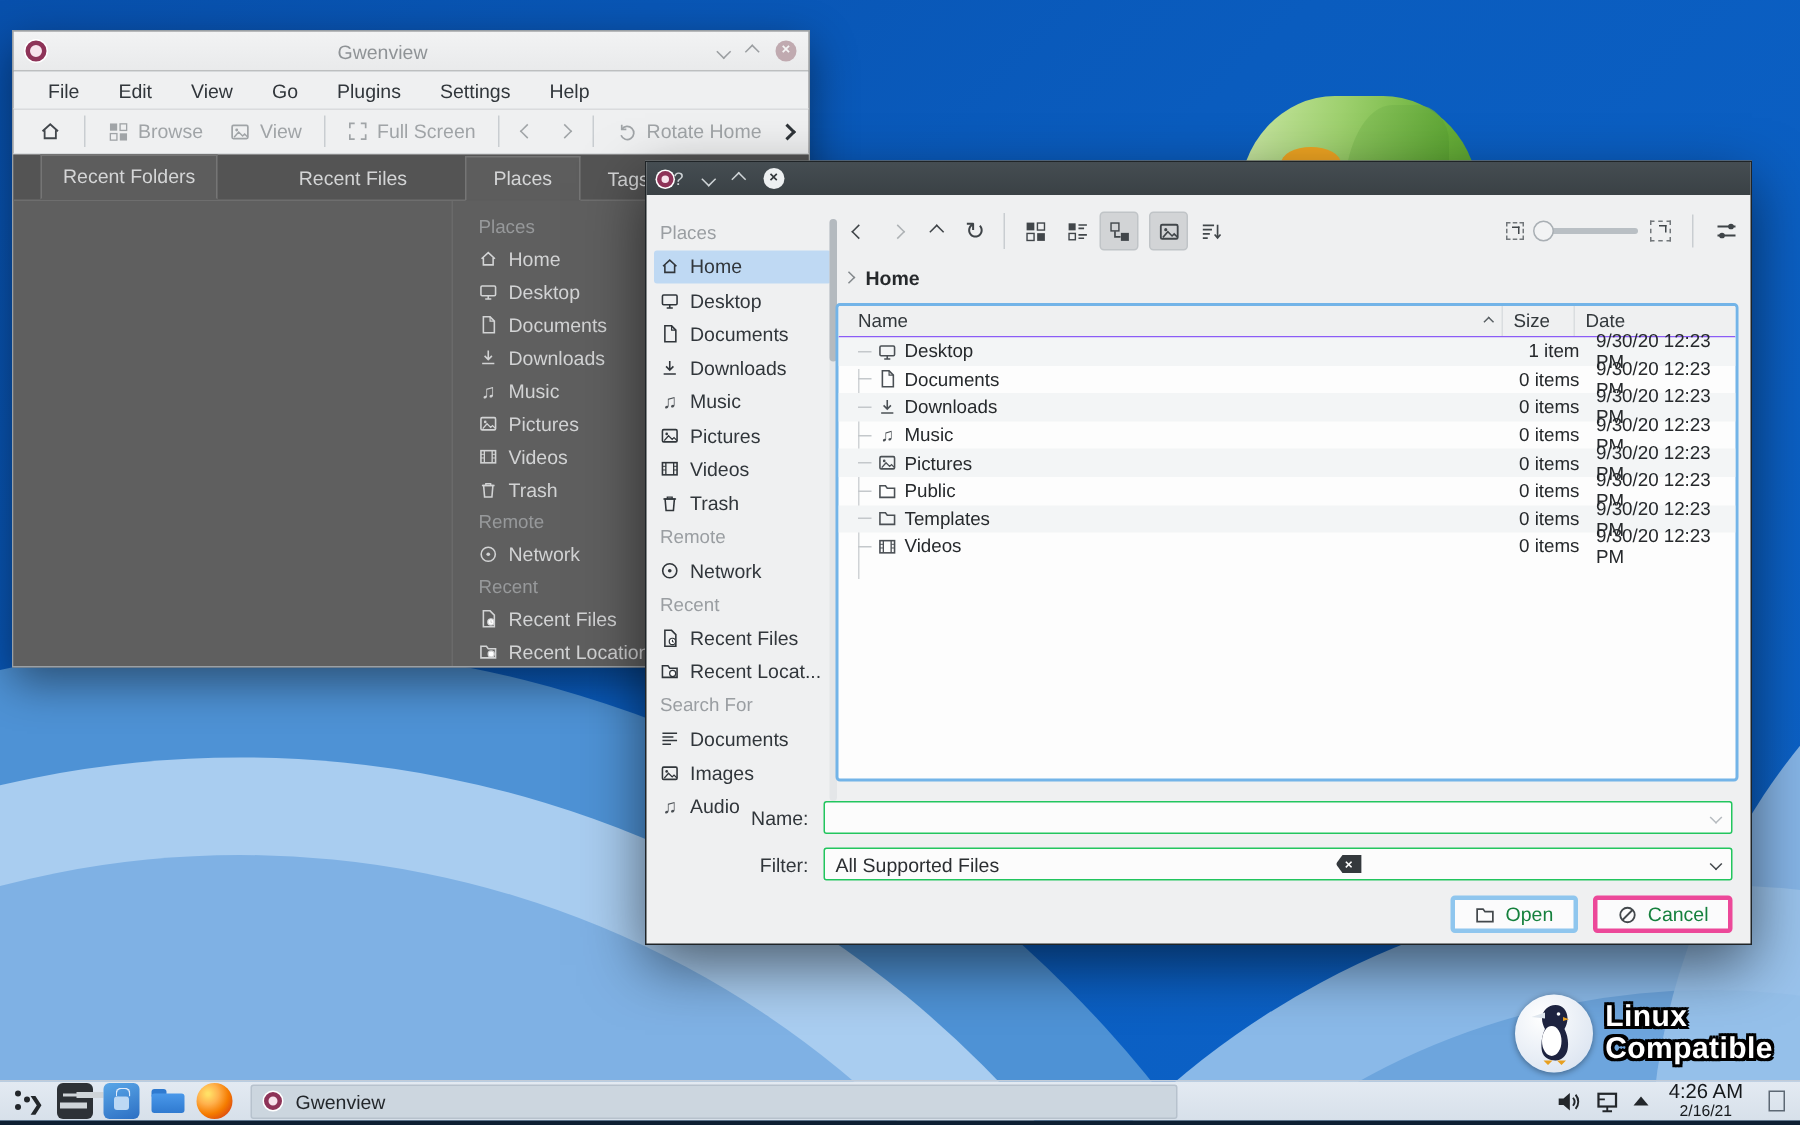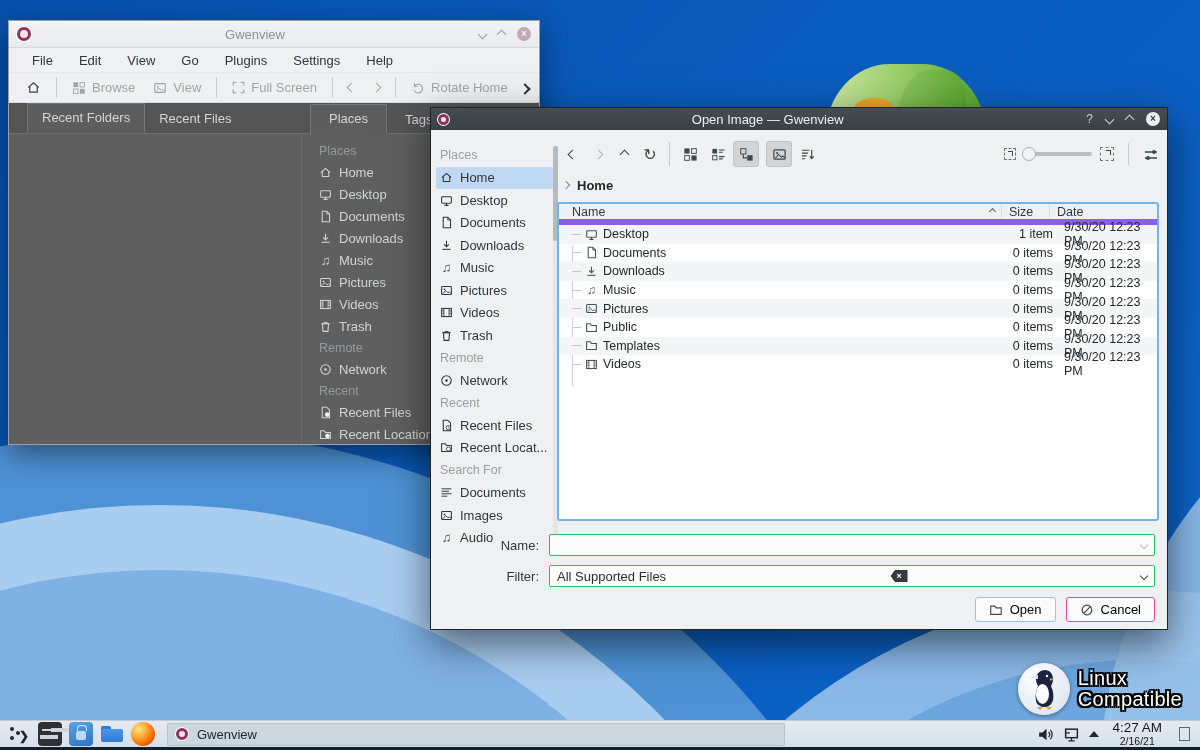--- a/index.html
+++ b/index.html
@@ -55,21 +55,21 @@
                 padding:0 10px; gap:0; border-bottom:1px solid #e3e5e7;}
   .bw-menubar span { padding:0 13px 0 13px; font-size:13px; color:#31363b; }
   .bw-toolbar { height:30px; background:#eff0f1; border-bottom:1px solid #d9dcde;
                 display:flex; align-items:center; padding:0 8px; color:#a0a4a7; font-size:13px; }
   .tbtn { display:flex; align-items:center; gap:6px; padding:0 9px; height:26px; }
   .tbtn.en { color:#42474c; }
   .bw-toolbar .spacer { flex:1; }
   .ovf { color:#2f3439; font-size:15px; font-weight:bold; padding-right:2px; }
 
   .bw-tabbar { height:31px; background:#545454; border-bottom:1px solid #6e6e6e;
-               position:relative; display:flex; align-items:flex-end; padding-left:18px; }
+               position:relative; display:flex; align-items:flex-end; padding-left:18px;gap:40px; }
   .bw-tab { font-size:13px; color:#d4d5d6; padding:6px 14px 7px; }
   .bw-tab.active { background:#5d5d5d; border:1px solid #757575; border-bottom:1px solid #5d5d5d; }
   .bw-righttabs { position:absolute; right:-1px; bottom:-1px; left:301px; display:flex; align-items:flex-end; }
   .bw-content { position:relative; height:310px; background:#5f5f5f; }
   .bw-divider { position:absolute; left:292px; top:0; bottom:0; width:1px; background:#6a6a6a; }
 
   .dk-sidebar { position:absolute; left:302px; top:6px; right:0; color:#d2d3d4; font-size:13px; }
   .dk-sidebar .hdr { color:#97999b; padding:4px 0 3px 8px; font-size:12.5px; }
   .dk-item { display:flex; align-items:center; gap:7px; height:22px; padding-left:8px; }
   .dk-item .mus { font-size:13px; width:13px; text-align:center; }
@@ -113,21 +113,21 @@
   .d-scroll { position:absolute; right:-4px; top:2px; width:5px; height:388px; background:#e4e6e8; border-radius:3px; }
   .d-scroll .thumb { position:absolute; top:0; width:5px; height:95px; background:#b4babf; border-radius:3px; }
 
   .d-crumb { position:absolute; left:132px; top:68px; height:18px; display:flex;
              align-items:center; gap:8px; font-size:13px; }
   .d-crumb .cv { color:#83888c; }
   .d-crumb b { color:#26292c; font-weight:600; }
 
   .d-files { position:absolute; left:126px; top:94px; width:602px; height:319px;
              background:#fdfdfd; border:2px solid #73b4e8; border-radius:3px; overflow:hidden; }
-  .fh { display:flex; height:21px; background:#eff0f1; border-bottom:6px solid #8b5cf6;
+  .fh { display:flex; height:21px; background:#eff0f1; border-bottom:1px solid #8b5cf6;
         font-size:12.5px; color:#33383c; align-items:center; }
   .fh .hn { flex:1; padding-left:13px; display:flex; align-items:center; }
   .fh .sortcv { margin-left:auto; margin-right:6px; color:#5a6064; }
   .fh .hs { width:48px; border-left:1px solid #dadde0; padding-left:7px; align-self:stretch; display:flex; align-items:center;}
   .fh .hd { width:108px; border-left:1px solid #dadde0; padding-left:7px; align-self:stretch; display:flex; align-items:center;}
   .frow { display:flex; height:18.6px; align-items:center; font-size:12.5px; color:#26292c; position:relative; }
   .frow:nth-child(even) { background:#f3f5f6; }
   .frow .branch { width:9px; height:1px; background:#c4c8cb; margin-left:13px; }
   .frow .fic { margin:0 5px 0 4px; color:#4b5055; }
   .frow .mus { font-size:12px; width:13px; text-align:center; margin:0 5px 0 4px; color:#4b5055;}
@@ -139,22 +139,22 @@
   .d-row { position:absolute; left:0; right:12px; display:flex; align-items:center; }
   .d-row .lbl { width:118px; text-align:right; padding-right:10px; font-size:13px; color:#31363b; }
   .combo { flex:1; height:22px; background:#fcfcfc; border:1px solid #22c55e; border-radius:2px;
            display:flex; align-items:center; padding:0 7px; font-size:13px; position:relative; }
   .combo .cvd { margin-left:auto; color:#b6bbbf; }
   .combo .cvd.dark { color:#43484c; }
   .bksp { margin-left:auto; margin-right:9px; width:17px; height:12px; background:#34393d;
           clip-path:polygon(26% 0,100% 0,100% 100%,26% 100%,0 50%); color:#fff; font-size:9px;
           line-height:12px; text-align:center; font-weight:bold; }
   .d-buttons { position:absolute; right:12px; top:489px; display:flex; gap:10px; }
-  .dbtn { height:25px; padding:0 13px; background:#fbfbfc; border:1px solid #ec4899; border-radius:3px;
-          font-size:13px; color:#000000; display:flex; align-items:center; gap:7px; }
+  .dbtn { height:25px; padding:0 13px; background:#fbfbfc; border:3px solid #ec4899; border-radius:3px;
+          font-size:13px; color:#15803d; display:flex; align-items:center; gap:7px; }
   .dbtn.focus { border-color:#8fc6ee; }
 
   
   #taskbar { position:absolute; left:0; bottom:3px; width:1200px; height:27px;
              background:linear-gradient(#e3eaf2,#d7e0ea); border-top:1px solid #c2ccd8;
              display:flex; align-items:center; }
   #bottomedge { position:absolute; left:0; bottom:0; width:1200px; height:3px; background:#0e2033; }
   .tb-ico { width:24px; height:24px; margin-left:7px; position:relative; flex:none; }
   .launcher .dot { position:absolute; width:4px; height:4px; border-radius:50%; background:#23272b; }
   .launcher .ar { position:absolute; right:2px; top:7px; color:#23272b; font-weight:bold; font-size:12px; }
@@ -183,21 +183,21 @@
              border-bottom:6px solid #23272b; }
   #clock { text-align:center; line-height:1.05; margin:0 4px; }
   #clock .t { font-size:13.5px; color:#16191c; }
   #clock .d { font-size:10.5px; color:#16191c; }
   #showdesk { width:11px; height:14px; border:1px solid #5d6874; margin:0 10px 0 4px; }
 
   
   #watermark { position:absolute; right:18px; bottom:35px; display:flex; align-items:center; gap:8px; }
   #wm-circle { width:52px; height:52px; border-radius:50%; background:radial-gradient(circle at 35% 30%,#ffffff,#dfe7f2 75%,#c9d6e6);
                display:flex; align-items:center; justify-content:center; box-shadow:0 1px 4px rgba(0,0,0,.4); }
-  #wm-text { font-size:20px; font-weight:400; color:#fff; line-height:1.05; letter-spacing:.3px;
+  #wm-text { font-size:20px; font-weight:700; color:#fff; line-height:1.05; letter-spacing:.3px;
              text-shadow:-2px -2px 0 #000, 2px -2px 0 #000, -2px 2px 0 #000, 2px 2px 0 #000, 0 2px 0 #000, 2px 0 0 #000, 0 -2px 0 #000, -2px 0 0 #000; }
 </style>
 </head>
 <body>
 
 <svg width="0" height="0" style="position:absolute">
   <defs>
     <symbol id="i-home" viewBox="0 0 16 16">
         <path d="M2.5 8 8 3l5.5 5M4 7.2V13h8V7.2" fill="none" stroke="currentColor" stroke-width="1.3"></path>
       </symbol>
@@ -450,21 +450,20 @@
             </svg>
             <span>Recent Locations</span>
           </div>
       </div>
     </div>
   </div>
 
   <div id="dlg">
     <div class="d-titlebar">
       <span class="gwenlogo"></span>
-      <span class="d-title">Open Image — Gwenview</span>
       <span class="d-btns">
         <span>?</span>
         <span class="chev d"></span>
         <span class="chev u"></span>
         <span class="closecirc">×</span>
       </span>
     </div>
 
     <div class="d-toolbar">
       <span class="navb">
@@ -743,21 +742,21 @@
     </span>
     <span id="tray">
       <svg class="ic" width="17" height="17">
           <use href="#i-spk"></use>
         </svg>
       <svg class="ic" width="17" height="17">
           <use href="#i-netmon"></use>
         </svg>
       <span class="caretup"></span>
       <span id="clock">
-        <div class="t">4:27 AM</div>
+        <div class="t">4:26 AM</div>
         <div class="d">2/16/21</div>
       </span>
       <span id="showdesk"></span>
     </span>
   </div>
   <div id="bottomedge"></div>
 
   <div id="watermark">
     <span id="wm-circle">
       <svg width="40" height="44" viewBox="0 0 40 44">

